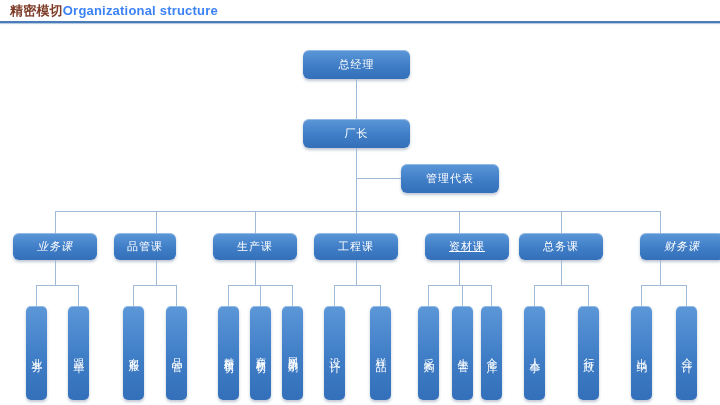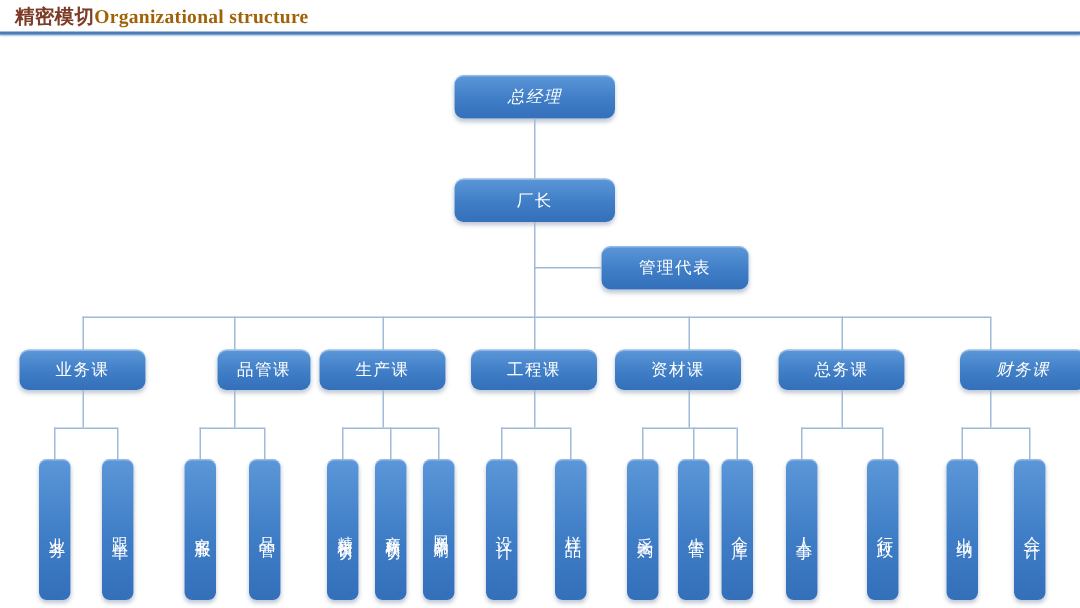--- a/index.html
+++ b/index.html
@@ -8,21 +8,21 @@
     font-family:"Liberation Sans", sans-serif;
   }
   .stage { position:relative; width:720px; height:405px; background:#fff; }
 
   
   .title-bar {
     position:absolute; left:10px; top:2px; font-size:13px; font-weight:bold;
     letter-spacing:0.2px; white-space:nowrap;
   }
   .title-zh { color:#7d3c28; }
-  .title-en { color:#a16207;font-family:Liberation Serif, serif; }
+  .title-en { color:#3b82f6; }
   .rule {
     position:absolute; left:0; top:21px; width:720px; height:2px;
     background:#4a7cb8; box-shadow:0 1px 1px rgba(74,124,184,0.45);
   }
 
   
   .node {
     position:absolute; color:#fff; display:flex; align-items:center; justify-content:center;
     background:linear-gradient(180deg,#5b97d8 0%, #3f7dc6 55%, #3470ba 100%);
     box-shadow: inset 0 1px 0 rgba(255,255,255,0.35), 0 2px 3px rgba(110,130,160,0.45);
@@ -44,39 +44,39 @@
 
 <div class="stage">
 
   <div class="title-bar">
     <span class="title-zh">精密模切</span><span class="title-en">Organizational structure</span>
   </div>
   <div class="rule"></div>
 
   <div id="chart">
 
-    <div class="node hnode" style="left:303px; top:50px; width:107px; height:29px;font-style:italic;">总经理</div>
+    <div class="node hnode" style="left:303px; top:50px; width:107px; height:29px;">总经理</div>
     <div class="node hnode" style="left:303px; top:119px; width:107px; height:29px;">厂长</div>
     <div class="node hnode" style="left:401px; top:164px; width:98px; height:29px;">管理代表</div>
 
     <div class="conn" style="left:356px; top:79px;  width:1px;   height:40px;"></div>
     <div class="conn" style="left:356px; top:148px; width:1px;   height:63px;"></div>
     <div class="conn" style="left:356px; top:178px; width:45px;  height:1px;"></div>
     <div class="conn" style="left:55px;  top:211px; width:605px; height:1px;"></div>
 
   <div class="conn" style="left: 55px; top: 211px; width: 1px; height: 22px;"></div>
-      <div class="node hnode" style="left: 13px; top: 233px; width: 84px; height: 27px;">业务课</div>
+      <div class="node hnode" style="left: 13px; top: 233px; width: 84px; height: 27px; font-style: italic;">业务课</div>
       <div class="conn" style="left: 55px; top: 260px; width: 1px; height: 25px;"></div>
       <div class="conn" style="left: 36px; top: 285px; width: 42px; height: 1px;"></div>
       <div class="conn" style="left: 36px; top: 285px; width: 1px; height: 21px;"></div>
       <div class="node vnode" style="left: 26px; top: 306px; width: 21px; height: 94px;">业务</div>
       <div class="conn" style="left: 78px; top: 285px; width: 1px; height: 21px;"></div>
       <div class="node vnode" style="left: 68px; top: 306px; width: 21px; height: 94px;">跟单</div>
       <div class="conn" style="left: 156px; top: 211px; width: 1px; height: 22px;"></div>
-      <div class="node hnode" style="left: 114px; top: 233px; width: 62px; height: 27px; margin-left: 31px;">品管课</div>
+      <div class="node hnode" style="left: 114px; top: 233px; width: 62px; height: 27px;">品管课</div>
       <div class="conn" style="left: 156px; top: 260px; width: 1px; height: 25px;"></div>
       <div class="conn" style="left: 133px; top: 285px; width: 43px; height: 1px;"></div>
       <div class="conn" style="left: 133px; top: 285px; width: 1px; height: 21px;"></div>
       <div class="node vnode" style="left: 123px; top: 306px; width: 21px; height: 94px;">客服</div>
       <div class="conn" style="left: 176px; top: 285px; width: 1px; height: 21px;"></div>
       <div class="node vnode" style="left: 166px; top: 306px; width: 21px; height: 94px;">品管</div>
       <div class="conn" style="left: 255px; top: 211px; width: 1px; height: 22px;"></div>
       <div class="node hnode" style="left: 213px; top: 233px; width: 84px; height: 27px;">生产课</div>
       <div class="conn" style="left: 255px; top: 260px; width: 1px; height: 25px;"></div>
       <div class="conn" style="left: 228px; top: 285px; width: 64px; height: 1px;"></div>
@@ -88,21 +88,21 @@
       <div class="node vnode long" style="left: 282px; top: 306px; width: 21px; height: 94px;">网版印刷</div>
       <div class="conn" style="left: 356px; top: 211px; width: 1px; height: 22px;"></div>
       <div class="node hnode" style="left: 314px; top: 233px; width: 84px; height: 27px;">工程课</div>
       <div class="conn" style="left: 356px; top: 260px; width: 1px; height: 25px;"></div>
       <div class="conn" style="left: 334px; top: 285px; width: 46px; height: 1px;"></div>
       <div class="conn" style="left: 334px; top: 285px; width: 1px; height: 21px;"></div>
       <div class="node vnode" style="left: 324px; top: 306px; width: 21px; height: 94px;">设计</div>
       <div class="conn" style="left: 380px; top: 285px; width: 1px; height: 21px;"></div>
       <div class="node vnode" style="left: 370px; top: 306px; width: 21px; height: 94px;">样品</div>
       <div class="conn" style="left: 459px; top: 211px; width: 1px; height: 22px;"></div>
-      <div class="node hnode" style="left: 410px; top: 233px; width: 84px; height: 27px;">资材课</div>
+      <div class="node hnode" style="left: 425px; top: 233px; width: 84px; height: 27px; text-decoration: underline;">资材课</div>
       <div class="conn" style="left: 459px; top: 260px; width: 1px; height: 25px;"></div>
       <div class="conn" style="left: 428px; top: 285px; width: 63px; height: 1px;"></div>
       <div class="conn" style="left: 428px; top: 285px; width: 1px; height: 21px;"></div>
       <div class="node vnode" style="left: 418px; top: 306px; width: 21px; height: 94px;">采购</div>
       <div class="conn" style="left: 462px; top: 285px; width: 1px; height: 21px;"></div>
       <div class="node vnode" style="left: 452px; top: 306px; width: 21px; height: 94px;">生管</div>
       <div class="conn" style="left: 491px; top: 285px; width: 1px; height: 21px;"></div>
       <div class="node vnode" style="left: 481px; top: 306px; width: 21px; height: 94px;">仓库</div>
       <div class="conn" style="left: 561px; top: 211px; width: 1px; height: 22px;"></div>
       <div class="node hnode" style="left: 519px; top: 233px; width: 84px; height: 27px;">总务课</div>

